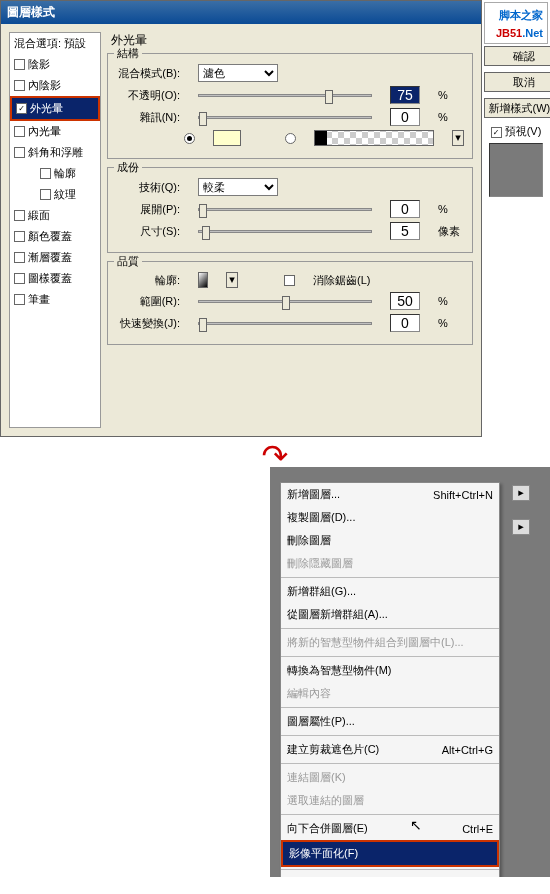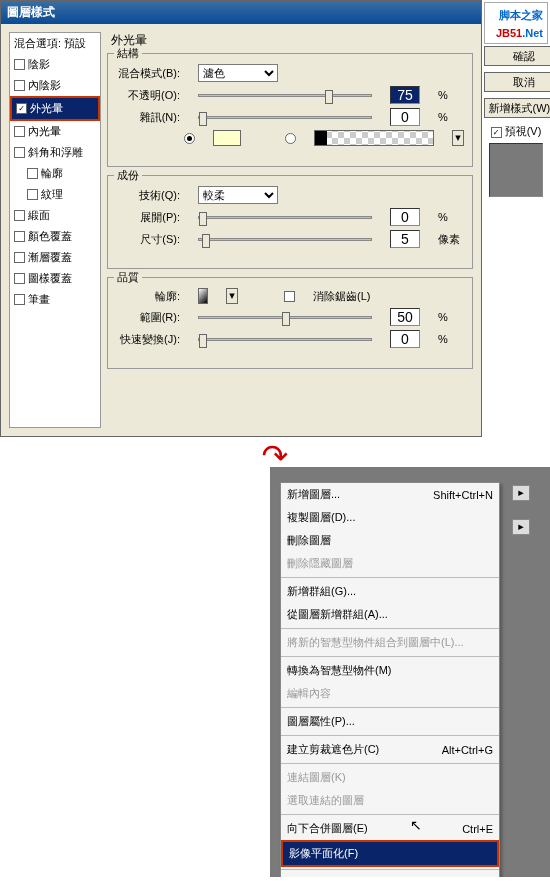--- a/index.html
+++ b/index.html
@@ -1,26 +1,26 @@
 <!DOCTYPE html>
 <html><head>
 <meta charset="utf-8">
 <style>
 * { box-sizing: border-box; margin: 0; padding: 0; font-family: "Microsoft JhengHei", "PMingLiU", sans-serif; font-size: 11px; }
 body { background: #fff; width: 550px; }
 .dialog { background: #ece9d8; border: 1px solid #666; }
 .titlebar { background: linear-gradient(#3a6ea5,#0a4a95); color: #fff; padding: 3px 6px; font-weight: bold; font-size: 12px; }
 .dlg-body { display: flex; padding: 8px; gap: 6px; }
 .styles-col { width: 92px; }
-.fieldset { border: 1px solid #999; padding: 6px 6px 16px 6px; margin-bottom: 8px; position: relative; }
+.fieldset { border: 1px solid #999; padding: 6px 6px 8px 6px; margin-bottom: 8px; position: relative; }
 .legend { position: absolute; top: -8px; left: 6px; background: #ece9d8; padding: 0 3px; font-size: 11px; }
 .styles-list { border: 1px solid #999; background: #fff; height: 396px; }
 .styles-head { background: #e0e0e0; border-bottom: 1px solid #aaa; padding: 3px 4px; }
 .style-item { padding: 3px 4px; display: flex; align-items: center; gap: 3px; }
-.style-item.sub { padding-left: 17px; }
+.style-item.sub { padding-left: 30px; }
 .style-item.sel { background: #0a246a; color: #fff; border: 2px solid #c30; border-left: 2px solid #c30; }
 .cb { width: 11px; height: 11px; border: 1px solid #666; background: #fff; display: inline-flex; align-items: center; justify-content: center; font-size: 8px; color: #000; flex-shrink: 0; }
 .cb.checked::before { content: "✓"; }
 .center-col { flex: 1; }
 .row { display: flex; align-items: center; gap: 18px; margin: 4px 0; }
 .row .lbl { width: 66px; text-align: right; white-space: nowrap; }
 .select { height: 18px; border: 1px solid #7b7b7b; background: #fff; font-size: 11px; }
 .slider { height: 3px; background: #c0c0c0; border: 1px solid #888; flex: 1; position: relative; }
 .slider .thumb { position: absolute; top: -5px; width: 8px; height: 14px; background: #ece9d8; border: 1px solid #666; }
 .numbox { width: 30px; height: 18px; border: 1px inset #888; background: #fff; text-align: center; font-size: 14px; }

